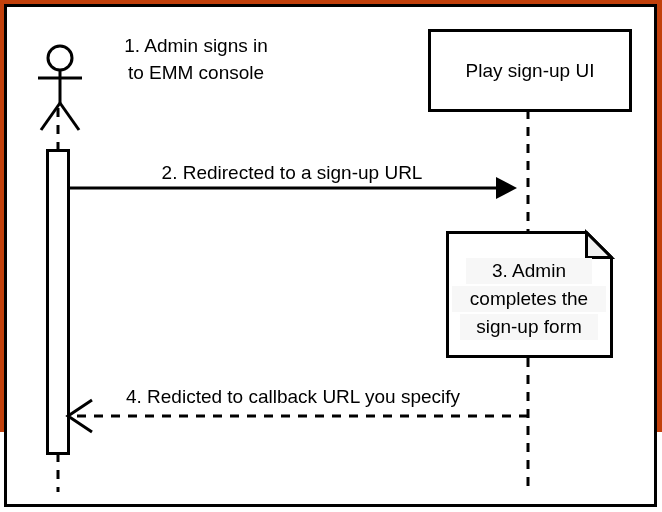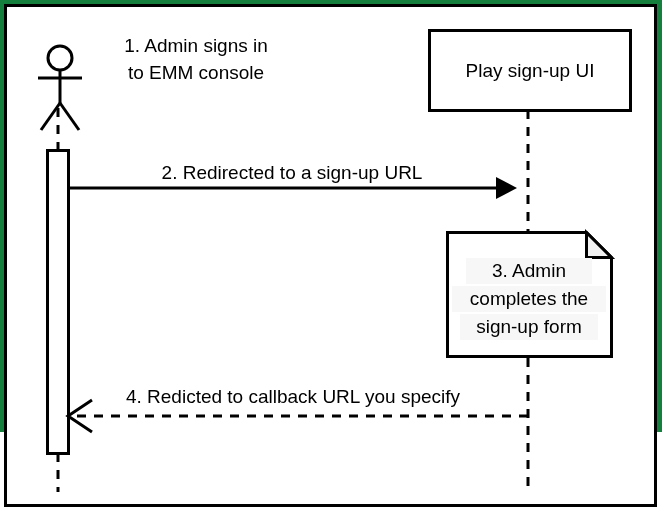--- a/index.html
+++ b/index.html
@@ -10,21 +10,21 @@
   body {
     width: 662px;
     height: 512px;
     font-family: "Liberation Sans", sans-serif;
     overflow: hidden;
   }
   #diagram-root {
     position: relative;
     width: 662px;
     height: 432px;
-    background: #15803d;
+    background: #c2410c;
     text-align: right;
   }
   svg#seq {
     display: block;
     width: 662px;
     height: 512px;
   }
   .stroke-hard {
     stroke: #000000;
     fill: none;

